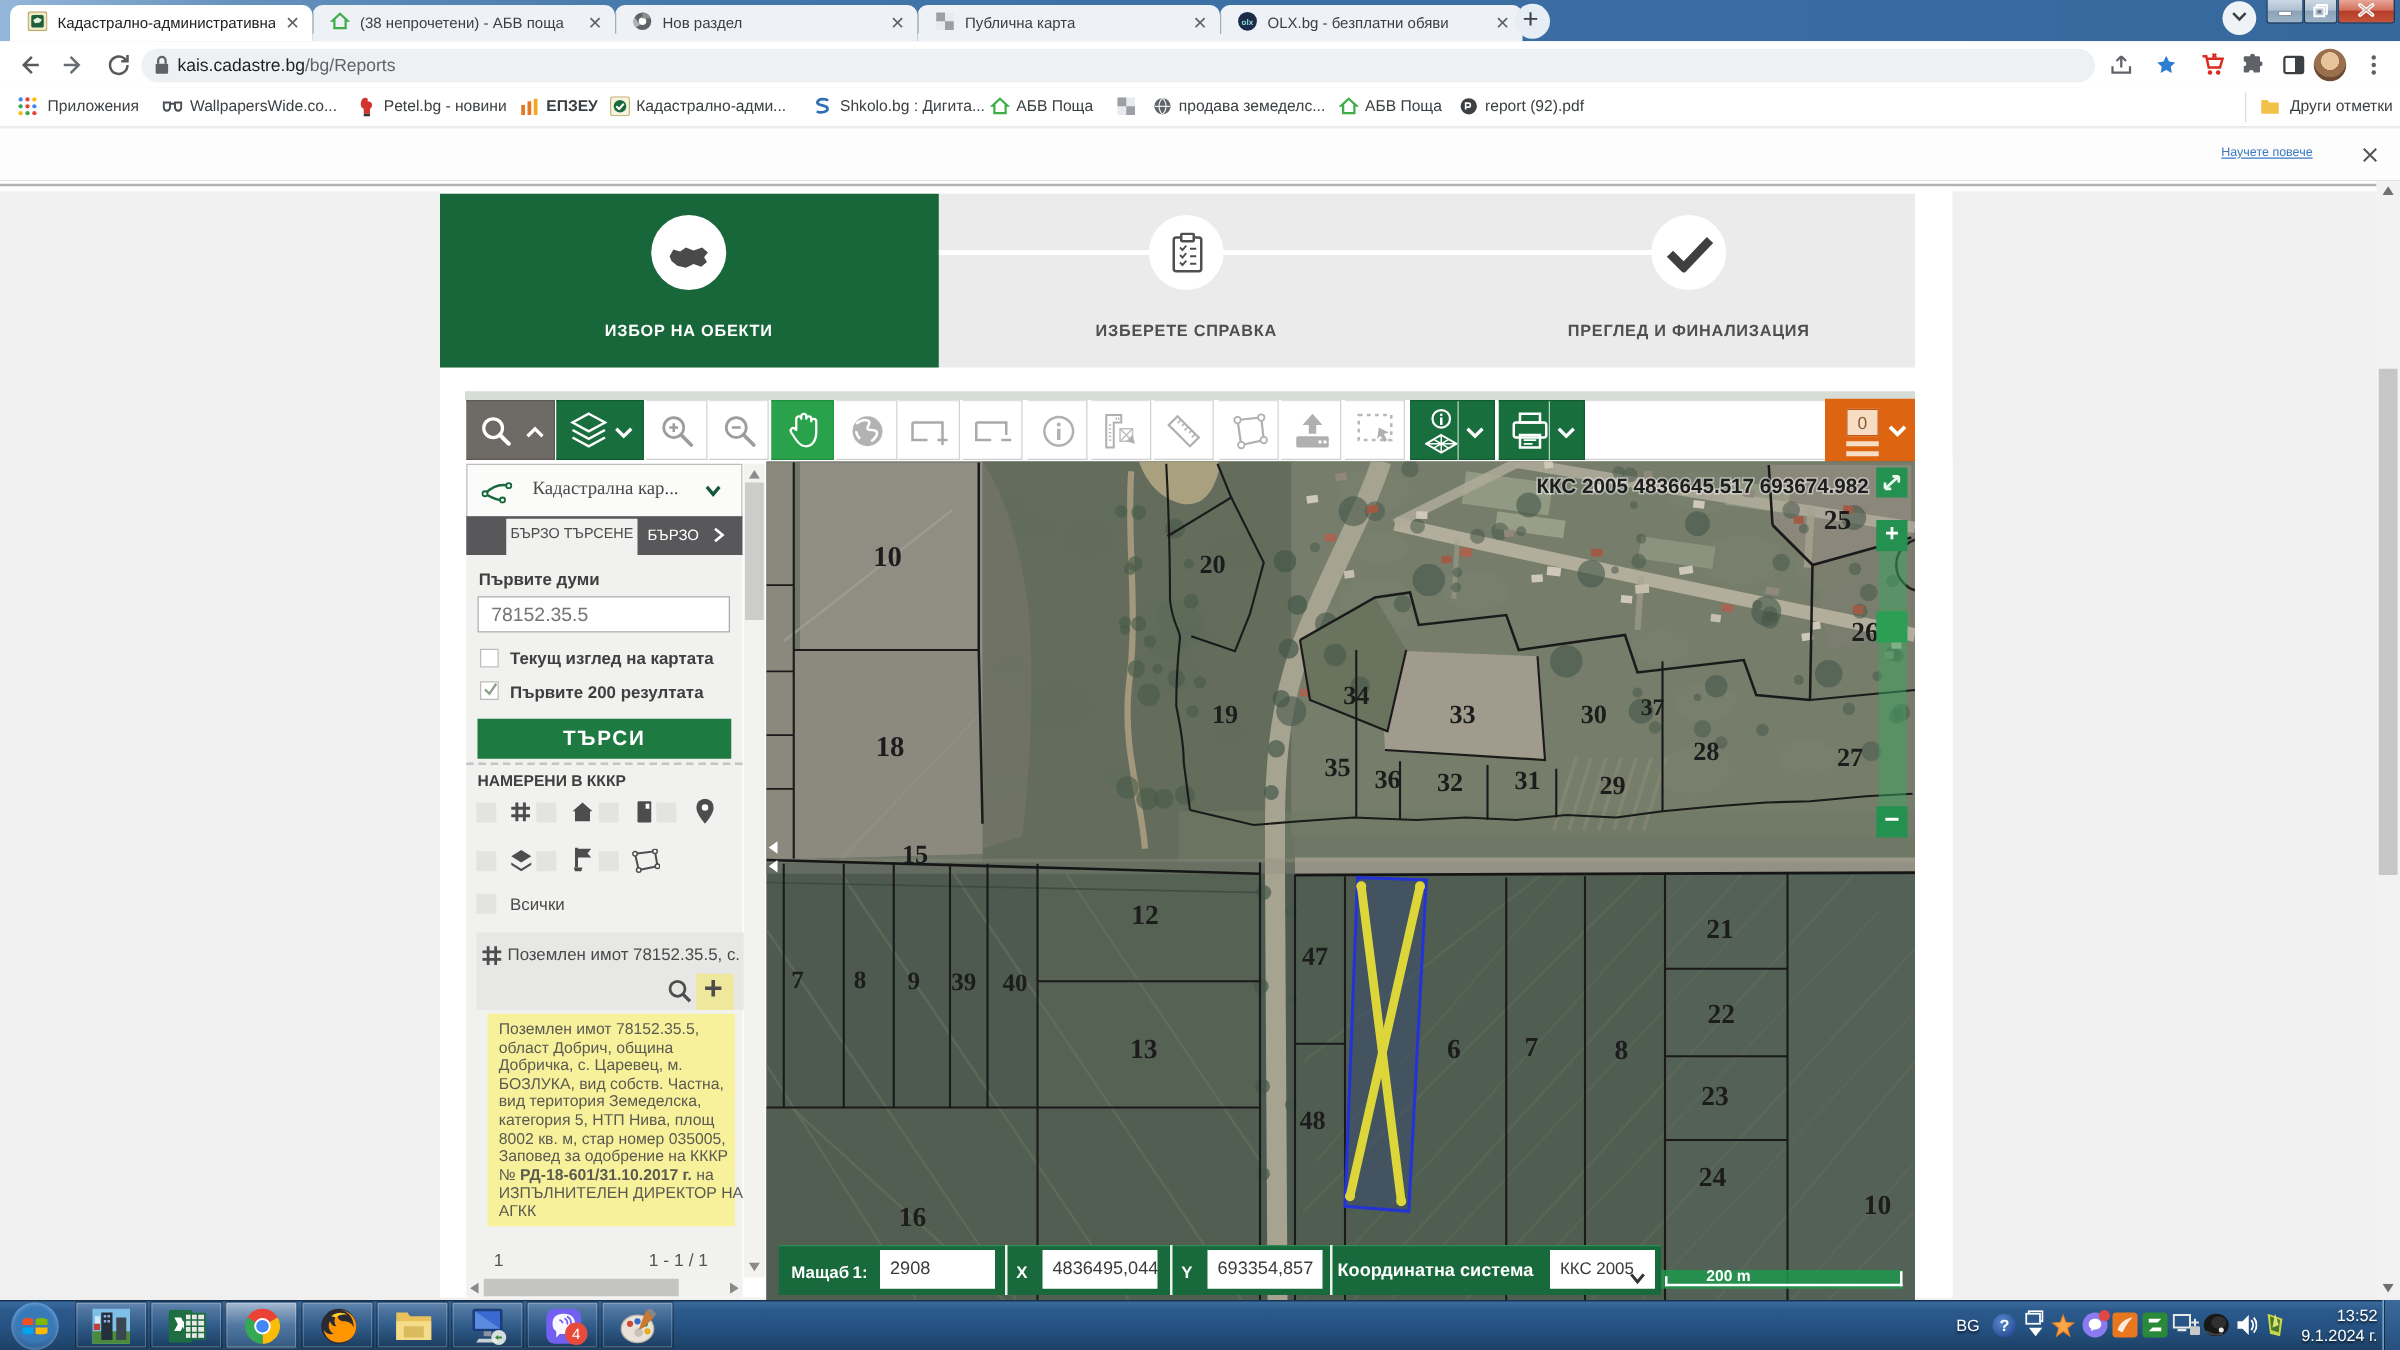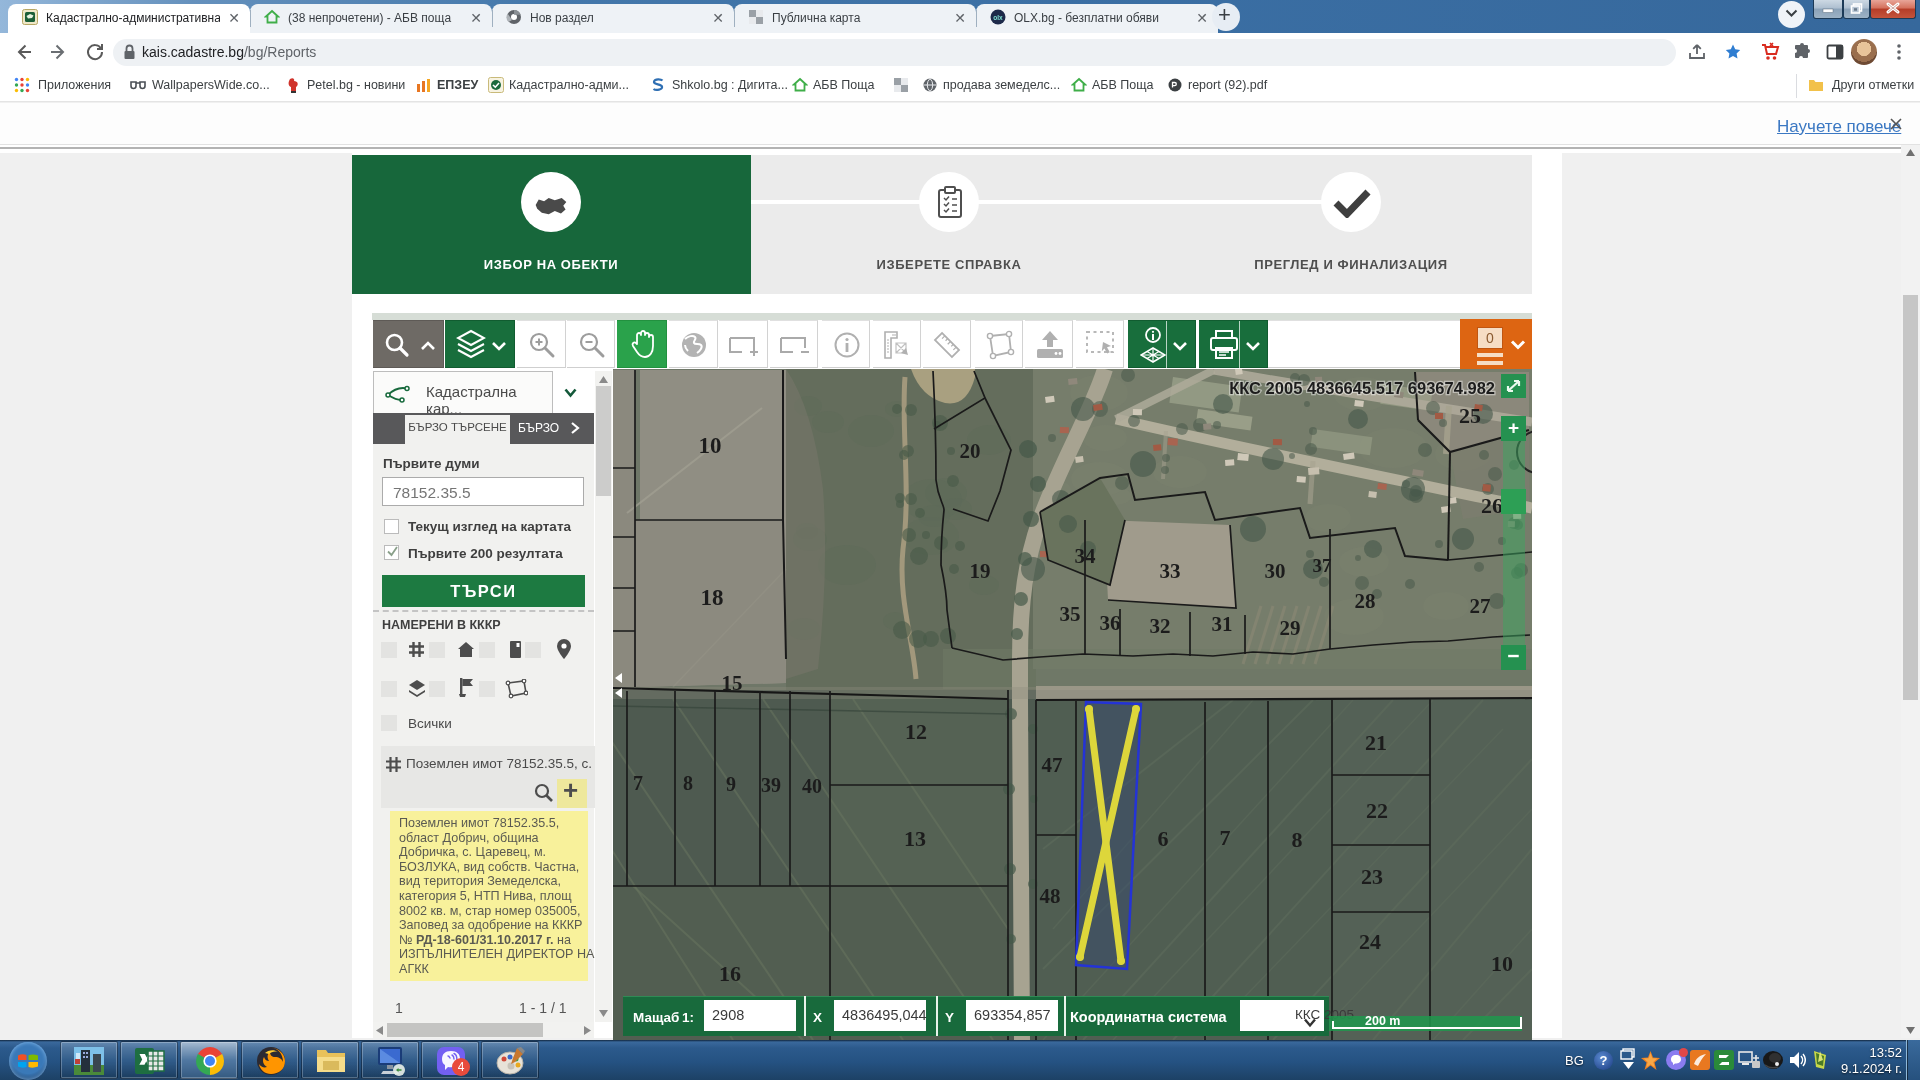--- a/index.html
+++ b/index.html
@@ -36,21 +36,21 @@
 .stepcirc{width:60px;height:60px;border-radius:50%;background:#fff;top:172px;}
 .steplbl{top:257px;font-size:13px;font-weight:bold;letter-spacing:0.6px;color:#4f4f4f;text-align:center;}
 
 #mtopline{left:372px;top:313px;width:1160px;height:7px;background:#d6ddd6;}
 .mbtn{position:absolute;top:320px;height:48px;background:#fff;border-right:1px solid #d2d2d2;border-top:1px solid #e0e0e0;border-bottom:1px solid #cfcfcf;}
 .mbtn.dark{background:#6e6a65;border-color:#5e5a56;}
 .mbtn.green{background:#186e3c;border-color:#115c30;}
 .mbtn.bgreen{background:#2aa24b;border-color:#22913f;}
 #orangebtn{left:1460px;top:319px;width:72px;height:54px;background:#dd6512;}
 
-#sb-head{left:373px;top:371px;width:180px;height:43px;background:#fbfbfa;border:1px solid #bdbdbd;}
+#sb-head{left:373px;top:371px;width:221px;height:43px;background:#fbfbfa;border:1px solid #bdbdbd;font-family:Liberation Serif, serif;}
 #sb-tabs{left:373px;top:413px;width:221px;height:31px;background:#58585a;}
 #sb-tab1{left:32px;top:2px;width:105px;height:29px;background:#f1f1ef;}
 #sb-body{left:373px;top:444px;width:221px;height:580px;background:#f1f1ef;}
 #sb-vscroll{left:595px;top:371px;width:17px;height:651px;background:#f2f2f0;}
 #sb-hscroll{left:373px;top:1022px;width:221px;height:16px;background:#f2f2f0;}
 .cb{position:absolute;width:15px;height:15px;background:#fff;border:1px solid #bbb;}
 .cb2{position:absolute;width:16px;height:16px;background:#e3e3e1;}
 
 #taskbar{left:0;top:1040px;width:1920px;height:40px;background:linear-gradient(180deg,#10263e 0,#3a699c 2px,#2c5a8c 8px,#255282 55%,#1d4165 100%);}
 .tbtn{position:absolute;top:1px;width:58px;height:38px;border:1px solid rgba(10,25,45,.55);border-radius:2px;background:linear-gradient(180deg,rgba(255,255,255,.22),rgba(255,255,255,.06) 50%,rgba(0,0,0,.08));box-shadow:inset 0 0 0 1px rgba(255,255,255,.25);}
@@ -233,21 +233,21 @@
         <path d="M4.5 10.5 V5.5 h2.2 a1.6 1.6 0 0 1 0 3.2 h-2.2" stroke="#fff" stroke-width="1.3" fill="none"></path>
       </svg>
  <div class="bm" style="left:1188px;">report (92).pdf</div>
  <div class="abs" style="left:1796px;top:4px;width:1px;height:24px;background:#dadce0;"></div>
  <svg class="abs" style="left:1808px;top:8px;" width="16" height="14" viewBox="0 0 16 14">
         <path d="M1 2 h5 l1.5 2 H15 v9 H1 Z" fill="#f2c14a"></path>
       </svg>
  <div class="bm" style="left:1832px;">Други отметки</div>
 </div>
 <div class="abs" id="notif">
- <div class="abs" style="left:1777px;top:14px;font-size:17px;color:#3b78c3;text-decoration:underline;">Научете повече</div>
+ <div class="abs" style="left:1777px;top:14px;font-size:10px;color:#3b78c3;text-decoration:underline;">Научете повече</div>
  <svg class="abs" style="left:1889px;top:14px;" width="14" height="14" viewBox="0 0 14 14">
         <path d="M2 2 L12 12 M12 2 L2 12" stroke="#555" stroke-width="1.6"></path>
       </svg>
 </div>
 <div class="abs" id="page"></div>
 <div class="abs" id="whiteband"></div>
 <div class="abs" style="left:0;top:147px;width:1920px;height:2px;background:#b3b3b3;"></div>
 <div class="abs" id="container"></div>
 <div class="abs" id="steps"></div>
 <div class="abs" id="stepline"></div>
@@ -739,21 +739,21 @@
 <div class="abs" style="left:200px;top:641px;font-size:13.5px;font-weight:bold;color:#fff;">X</div>
 <div class="abs" style="left:221px;top:631px;width:92px;height:31px;background:#fff;"></div>
 <div class="abs" style="left:229px;top:638px;font-size:14.5px;color:#3a3a3a;">4836495,044</div>
 <div class="abs" style="left:323px;top:627px;width:2px;height:40px;background:#e8f2ea;"></div>
 <div class="abs" style="left:332px;top:641px;font-size:13.5px;font-weight:bold;color:#fff;">Y</div>
 <div class="abs" style="left:353px;top:631px;width:92px;height:31px;background:#fff;"></div>
 <div class="abs" style="left:361px;top:638px;font-size:14.5px;color:#3a3a3a;text-align:right;">693354,857</div>
 <div class="abs" style="left:451px;top:627px;width:2px;height:40px;background:#e8f2ea;"></div>
 <div class="abs" style="left:457px;top:640px;font-size:14.5px;font-weight:bold;color:#fff;">Координатна система</div>
 <div class="abs" style="left:627px;top:631px;width:84px;height:31px;background:#fff;"></div>
-<div class="abs" style="left:635px;top:638px;font-size:13.5px;color:#3a3a3a;margin-left:47px;">ККС 2005</div>
+<div class="abs" style="left:635px;top:638px;font-size:13.5px;color:#3a3a3a;">ККС 2005</div>
 <svg class="abs" style="left:690px;top:649px;" width="14" height="10" viewBox="0 0 14 10">
         <path d="M2 1.5 L7 7.5 L12 1.5" stroke="#333" stroke-width="2.4" fill="none"></path>
       </svg>
 <div class="abs" style="left:716px;top:647px;width:193px;height:15px;background:rgba(32,152,76,0.85);"></div>
 <div class="abs" style="left:719px;top:658px;width:190px;height:2px;background:#fff;"></div>
 <div class="abs" style="left:907px;top:648px;width:2px;height:12px;background:#fff;"></div>
 <div class="abs" style="left:719px;top:652px;width:2px;height:8px;background:#fff;"></div>
 <div class="abs" style="left:752px;top:645px;width:60px;font-size:12.5px;font-weight:bold;color:#fff;">200 m</div>
 </div>
 

